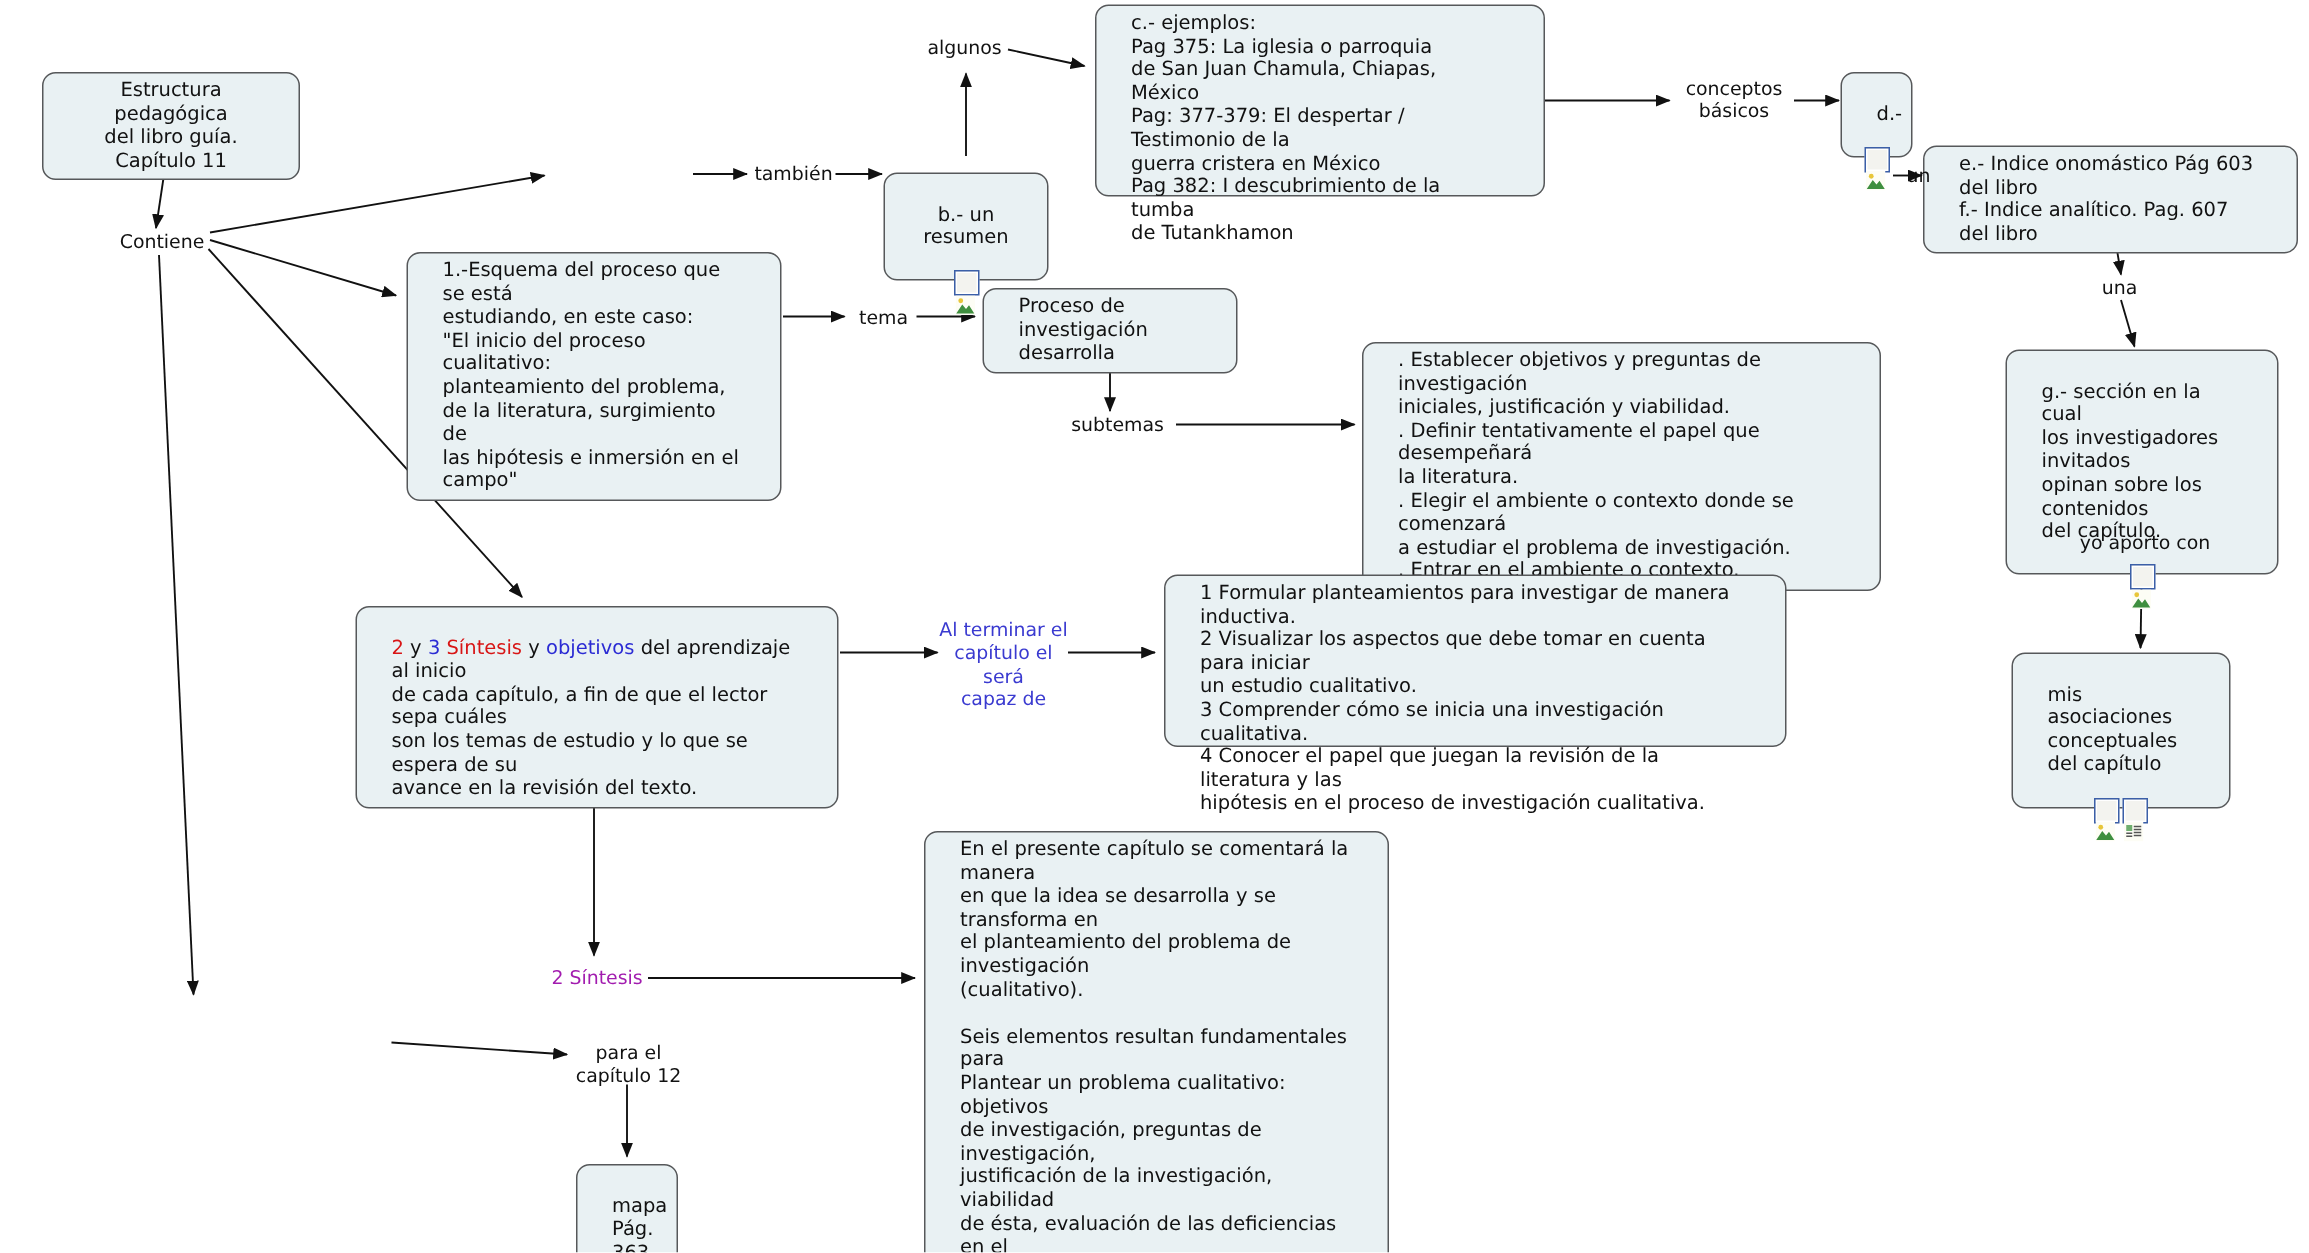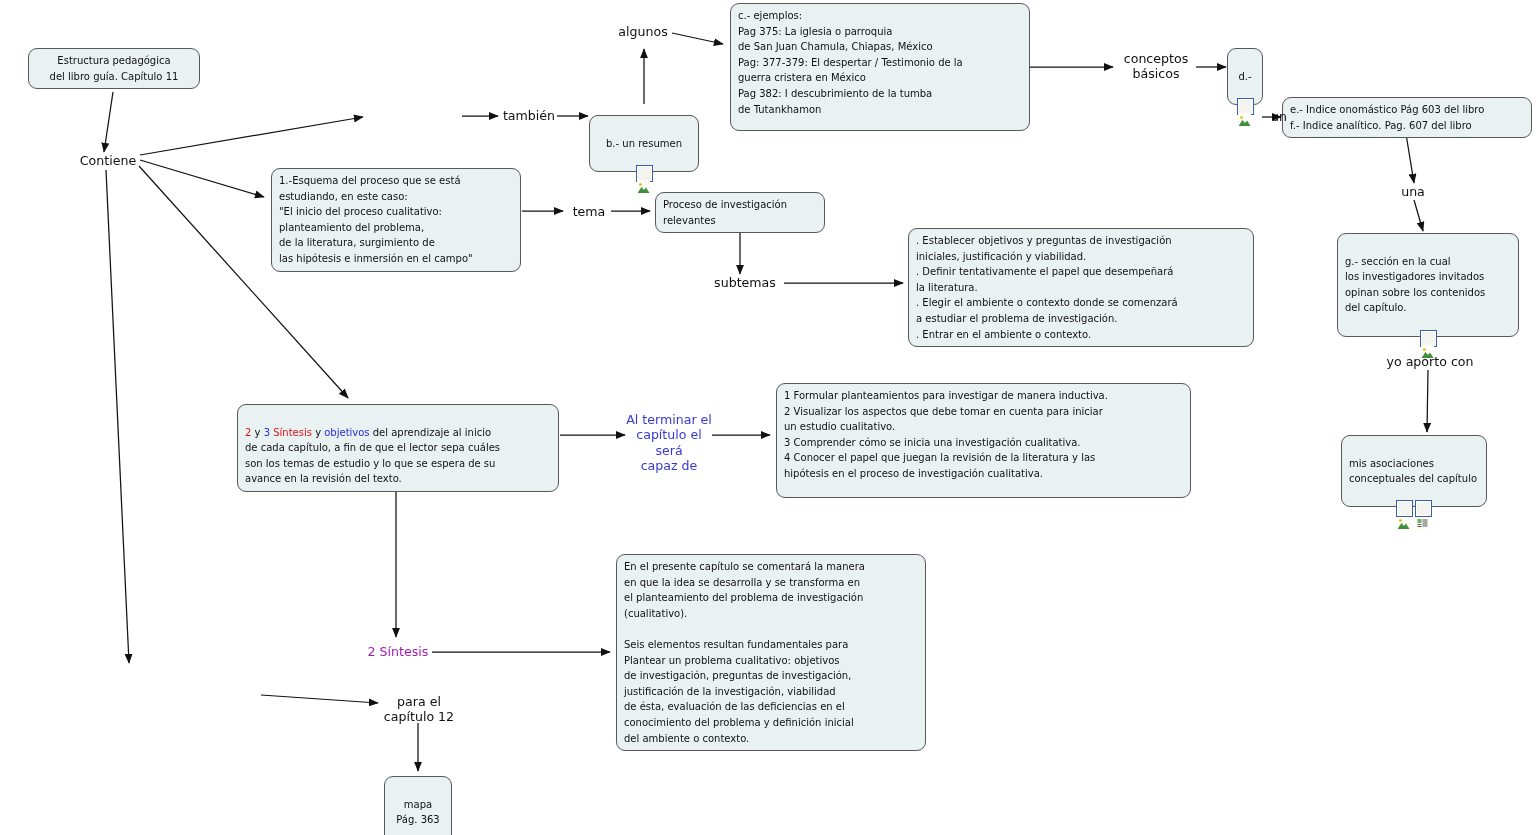--- a/index.html
+++ b/index.html
@@ -7,22 +7,22 @@
   body{font-family:"DejaVu Sans","Liberation Sans",sans-serif;color:#000;}
   #canvas{position:relative;width:1539px;height:835px;overflow:hidden;background:#fff;}
   svg#edges{position:absolute;left:0;top:0;width:1539px;height:835px;pointer-events:none;}
 
   .node{
     position:absolute;
     box-sizing:border-box;
     background:#e9f1f3;
     border:1px solid #56585a;
     border-radius:9px;
-    padding:4px 7px;
-    font-size:10px;
+    padding:4px 23px;
+    font-size:13px;
     line-height:15.6px;
     color:#111;
     white-space:pre-line;
   }
   .lbl{
     position:absolute;
     font-size:12.6px;
     line-height:15.3px;
     color:#111;
     background:transparent;
@@ -165,21 +165,21 @@
 f.- Indice analítico. Pag. 607 del libro</div>
 
   <div class="node" style="left:271px;top:168px;width:250px;"> 1.-Esquema del proceso que se está
 estudiando, en este caso:
 "El inicio del proceso cualitativo:
  planteamiento del problema,
  de la literatura,  surgimiento de
 las hipótesis e inmersión en el campo"</div>
 
   <div class="node" style="left:655px;top:192px;width:170px;">Proceso de investigación
-relevantes</div>
+desarrolla</div>
 
   <div class="node" style="left:908px;top:228px;width:346px;">.     Establecer objetivos y preguntas de investigación
 iniciales, justificación y viabilidad.
 .     Definir tentativamente el papel que desempeñará
  la literatura.
 .     Elegir el ambiente o contexto donde se comenzará
 a estudiar el problema de investigación.
 .     Entrar en el ambiente o contexto.</div>
 
   <div class="node" style="left:237px;top:404px;width:322px;">

